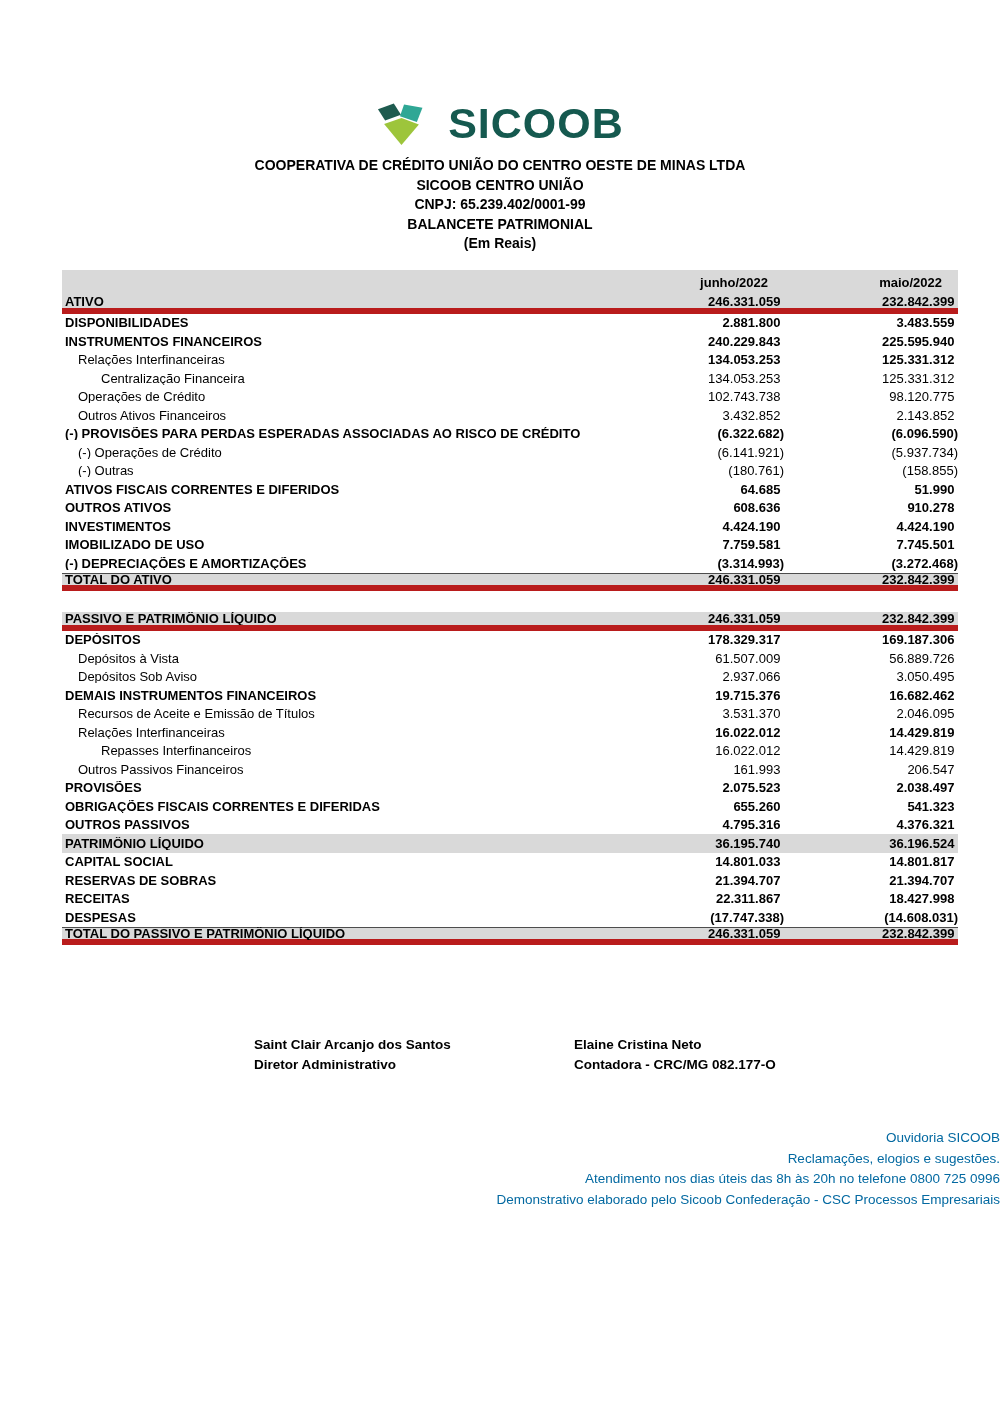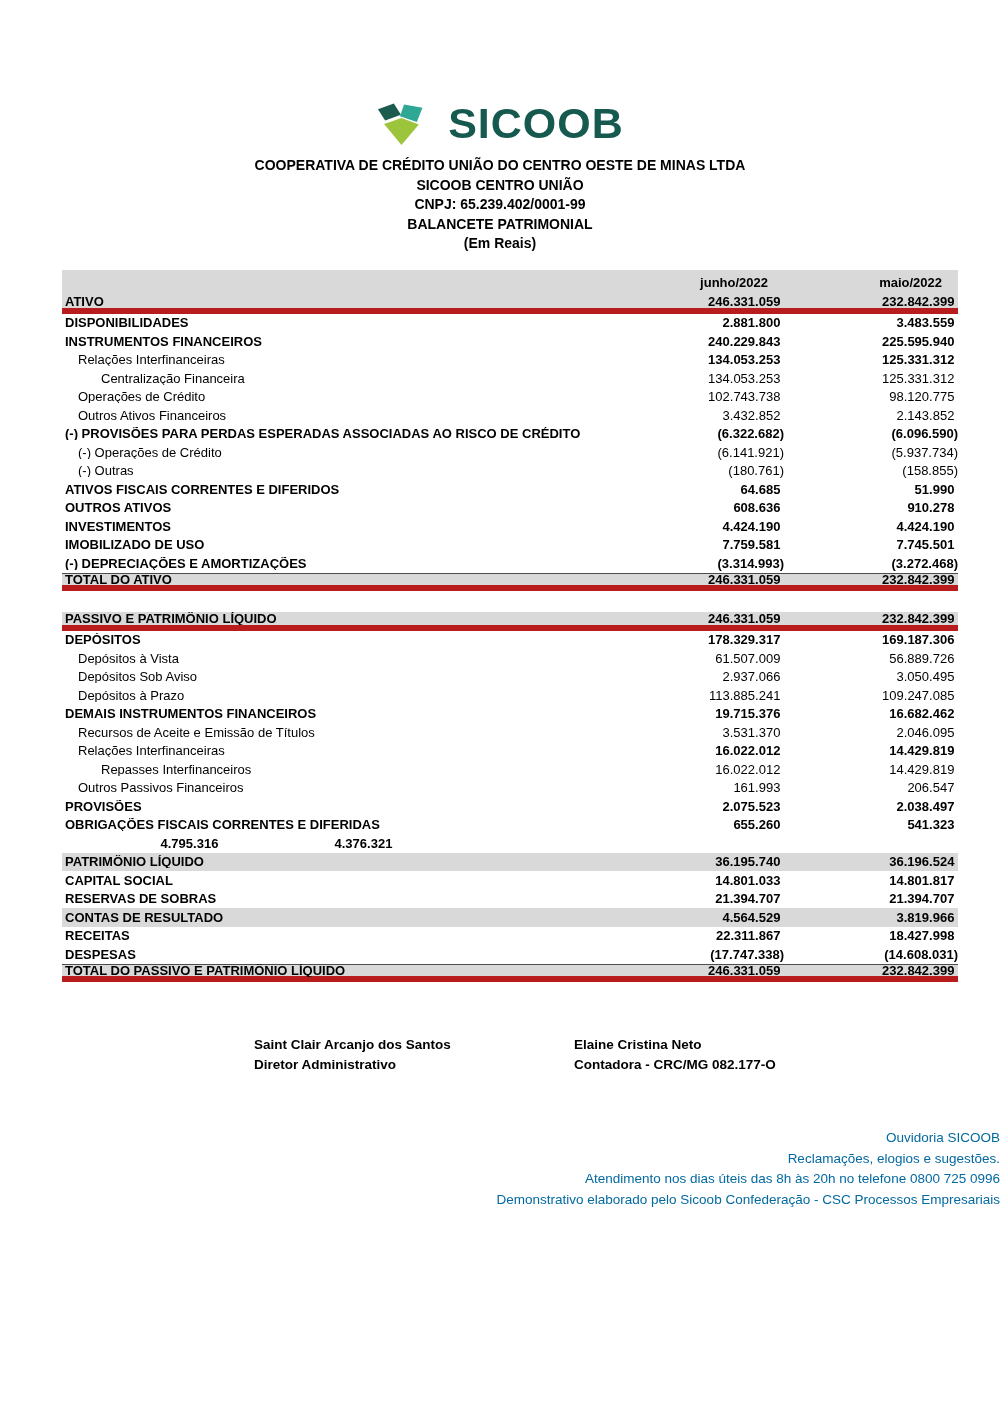--- a/index.html
+++ b/index.html
@@ -176,25 +176,20 @@
           <span class="lbl ind1">Depósitos à Vista</span>
           <span class="val pos">61.507.009</span>
           <span class="val v2 pos">56.889.726</span>
         </div>
         <div class="trow">
           <span class="lbl ind1">Depósitos Sob Aviso</span>
           <span class="val pos">2.937.066</span>
           <span class="val v2 pos">3.050.495</span>
         </div>
         <div class="trow">
-          <span class="lbl ind1">Depósitos à Prazo</span>
-          <span class="val pos">113.885.241</span>
-          <span class="val v2 pos">109.247.085</span>
-        </div>
-        <div class="trow">
           <span class="lbl ind0 b">DEMAIS INSTRUMENTOS FINANCEIROS</span>
           <span class="val b pos">19.715.376</span>
           <span class="val v2 b pos">16.682.462</span>
         </div>
         <div class="trow">
           <span class="lbl ind1">Recursos de Aceite e Emissão de Títulos</span>
           <span class="val pos">3.531.370</span>
           <span class="val v2 pos">2.046.095</span>
         </div>
         <div class="trow">
@@ -216,42 +211,38 @@
           <span class="lbl ind0 b">PROVISÕES</span>
           <span class="val b pos">2.075.523</span>
           <span class="val v2 b pos">2.038.497</span>
         </div>
         <div class="trow">
           <span class="lbl ind0 b">OBRIGAÇÕES FISCAIS CORRENTES E DIFERIDAS</span>
           <span class="val b pos">655.260</span>
           <span class="val v2 b pos">541.323</span>
         </div>
         <div class="trow">
+          <span class="lbl ind0 b">OUTROS PASSIVOS</span>
           <span class="val b pos">4.795.316</span>
           <span class="val v2 b pos">4.376.321</span>
         </div>
         <div class="trow gray">
           <span class="lbl ind0 b">PATRIMÔNIO LÍQUIDO</span>
           <span class="val b pos">36.195.740</span>
           <span class="val v2 b pos">36.196.524</span>
         </div>
         <div class="trow">
           <span class="lbl ind0 b">CAPITAL SOCIAL</span>
           <span class="val b pos">14.801.033</span>
           <span class="val v2 b pos">14.801.817</span>
         </div>
         <div class="trow">
           <span class="lbl ind0 b">RESERVAS DE SOBRAS</span>
           <span class="val b pos">21.394.707</span>
           <span class="val v2 b pos">21.394.707</span>
-        </div>
-        <div class="trow gray">
-          <span class="lbl ind0 b">CONTAS DE RESULTADO</span>
-          <span class="val b pos">4.564.529</span>
-          <span class="val v2 b pos">3.819.966</span>
         </div>
         <div class="trow">
           <span class="lbl ind0 b">RECEITAS</span>
           <span class="val b pos">22.311.867</span>
           <span class="val v2 b pos">18.427.998</span>
         </div>
         <div class="trow">
           <span class="lbl ind0 b">DESPESAS</span>
           <span class="val b neg">(17.747.338)</span>
           <span class="val v2 b neg">(14.608.031)</span>

